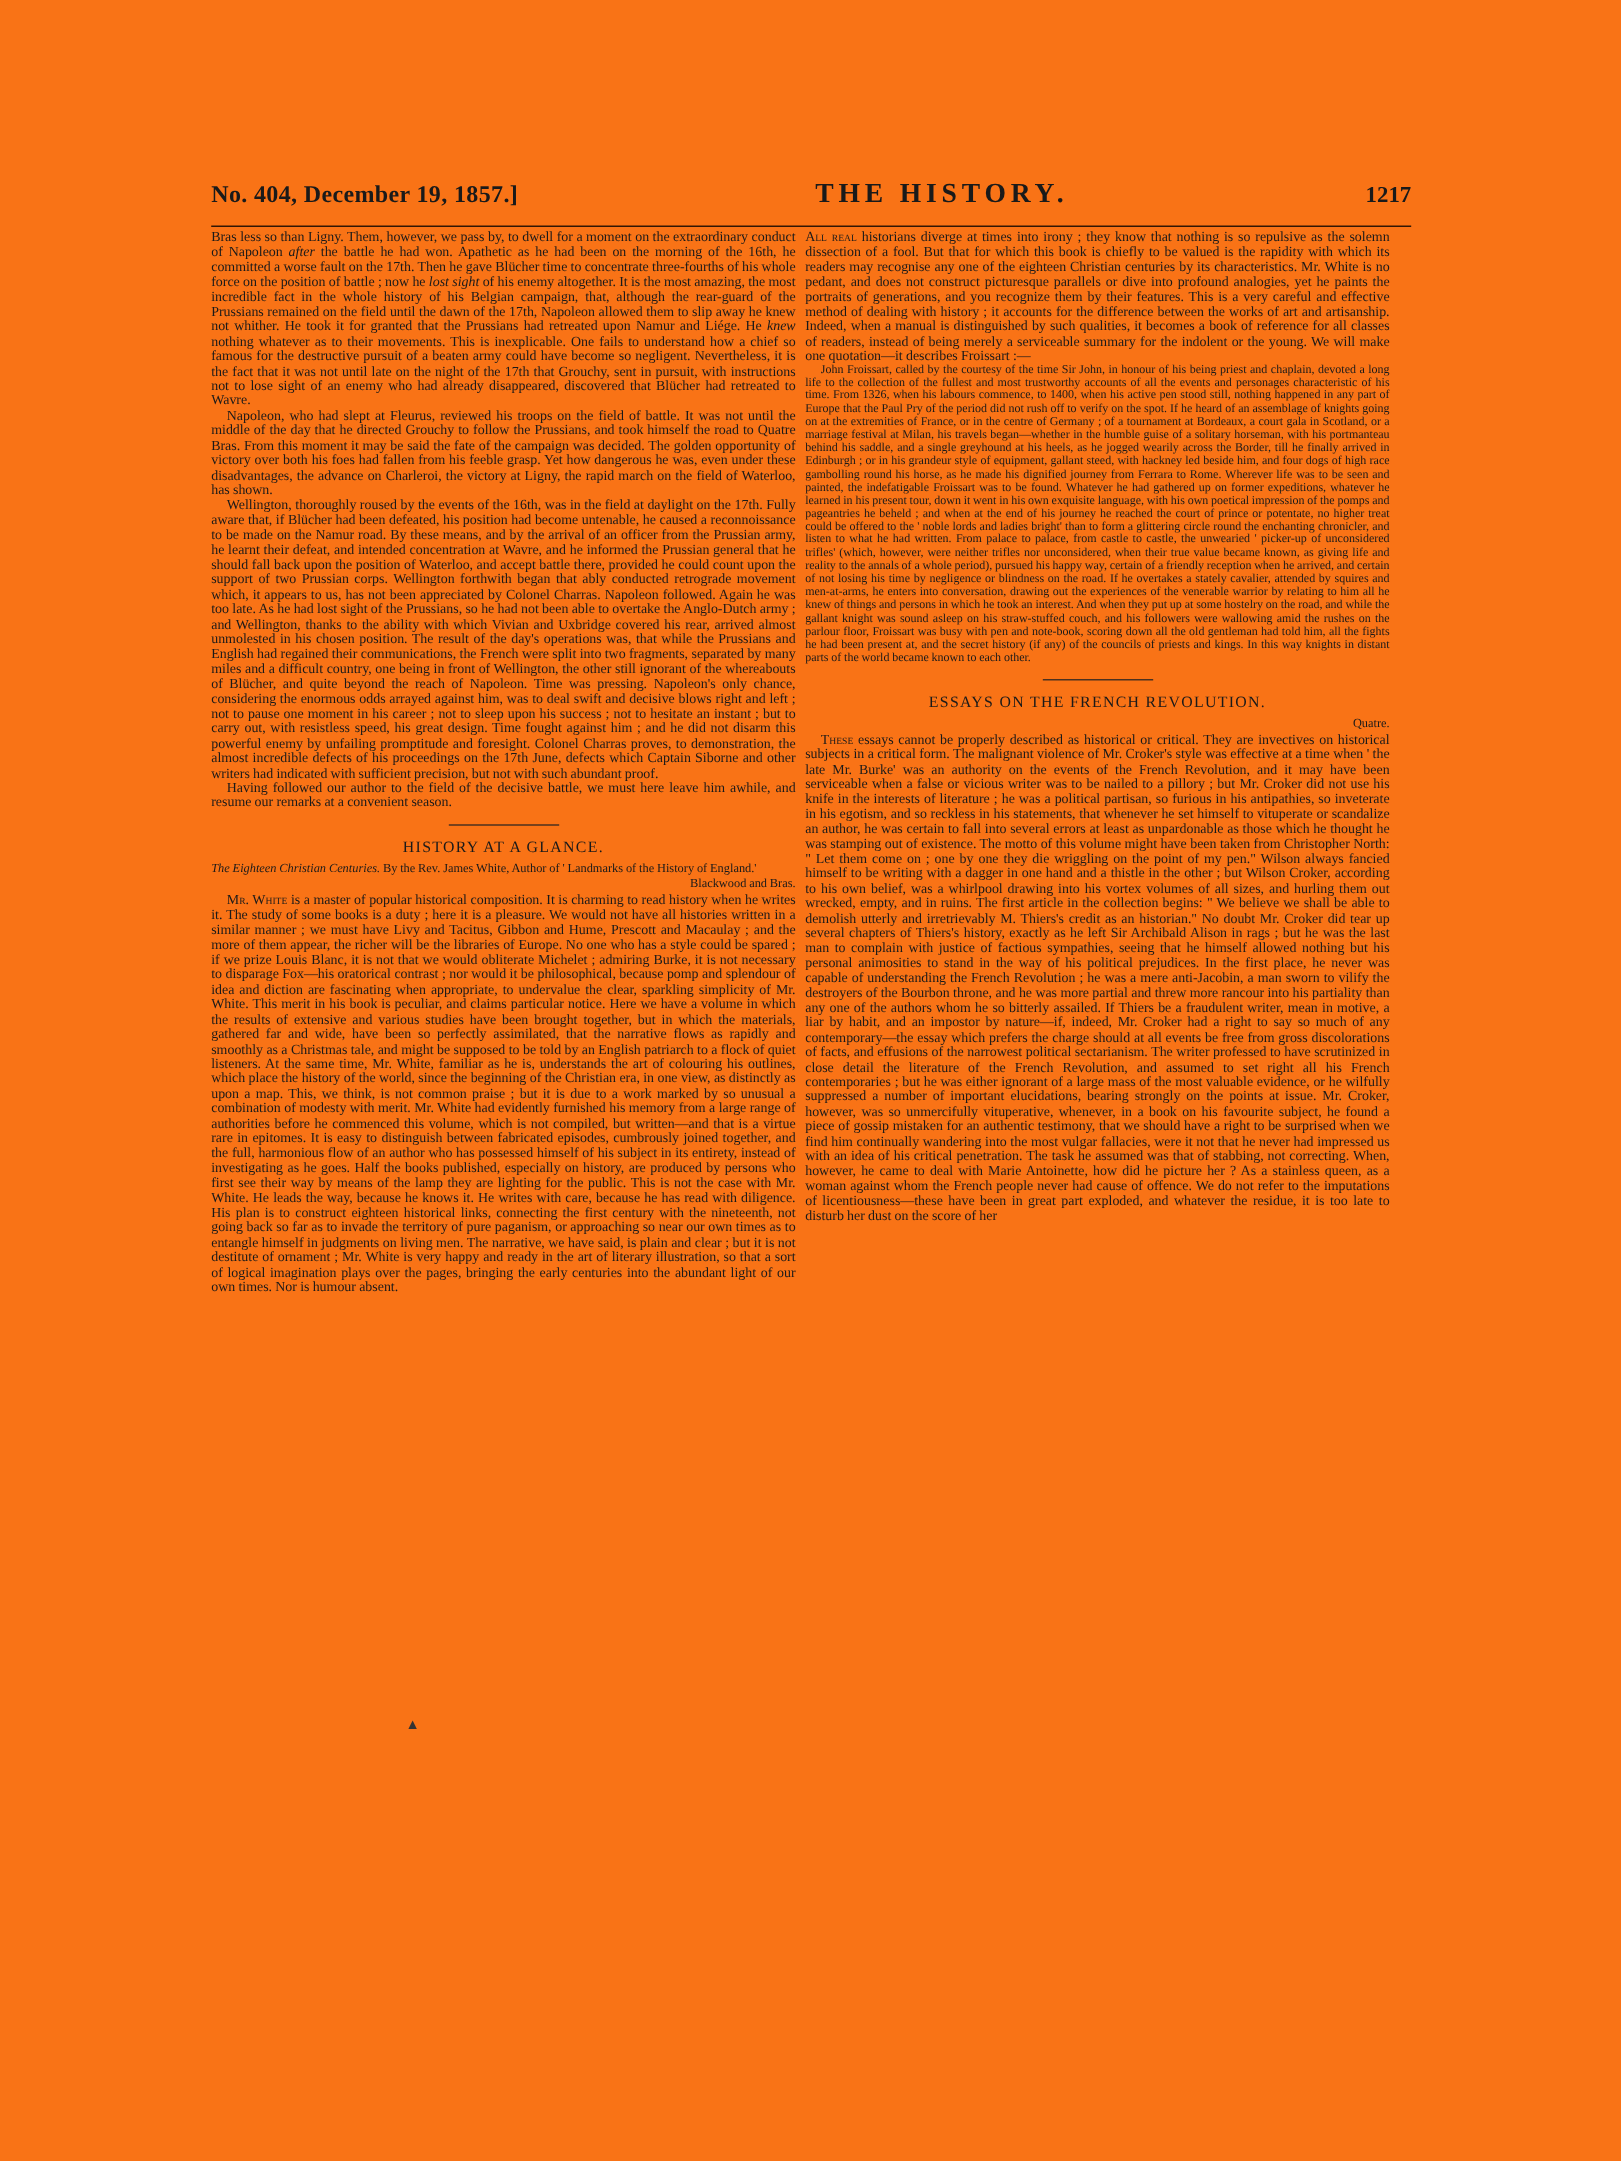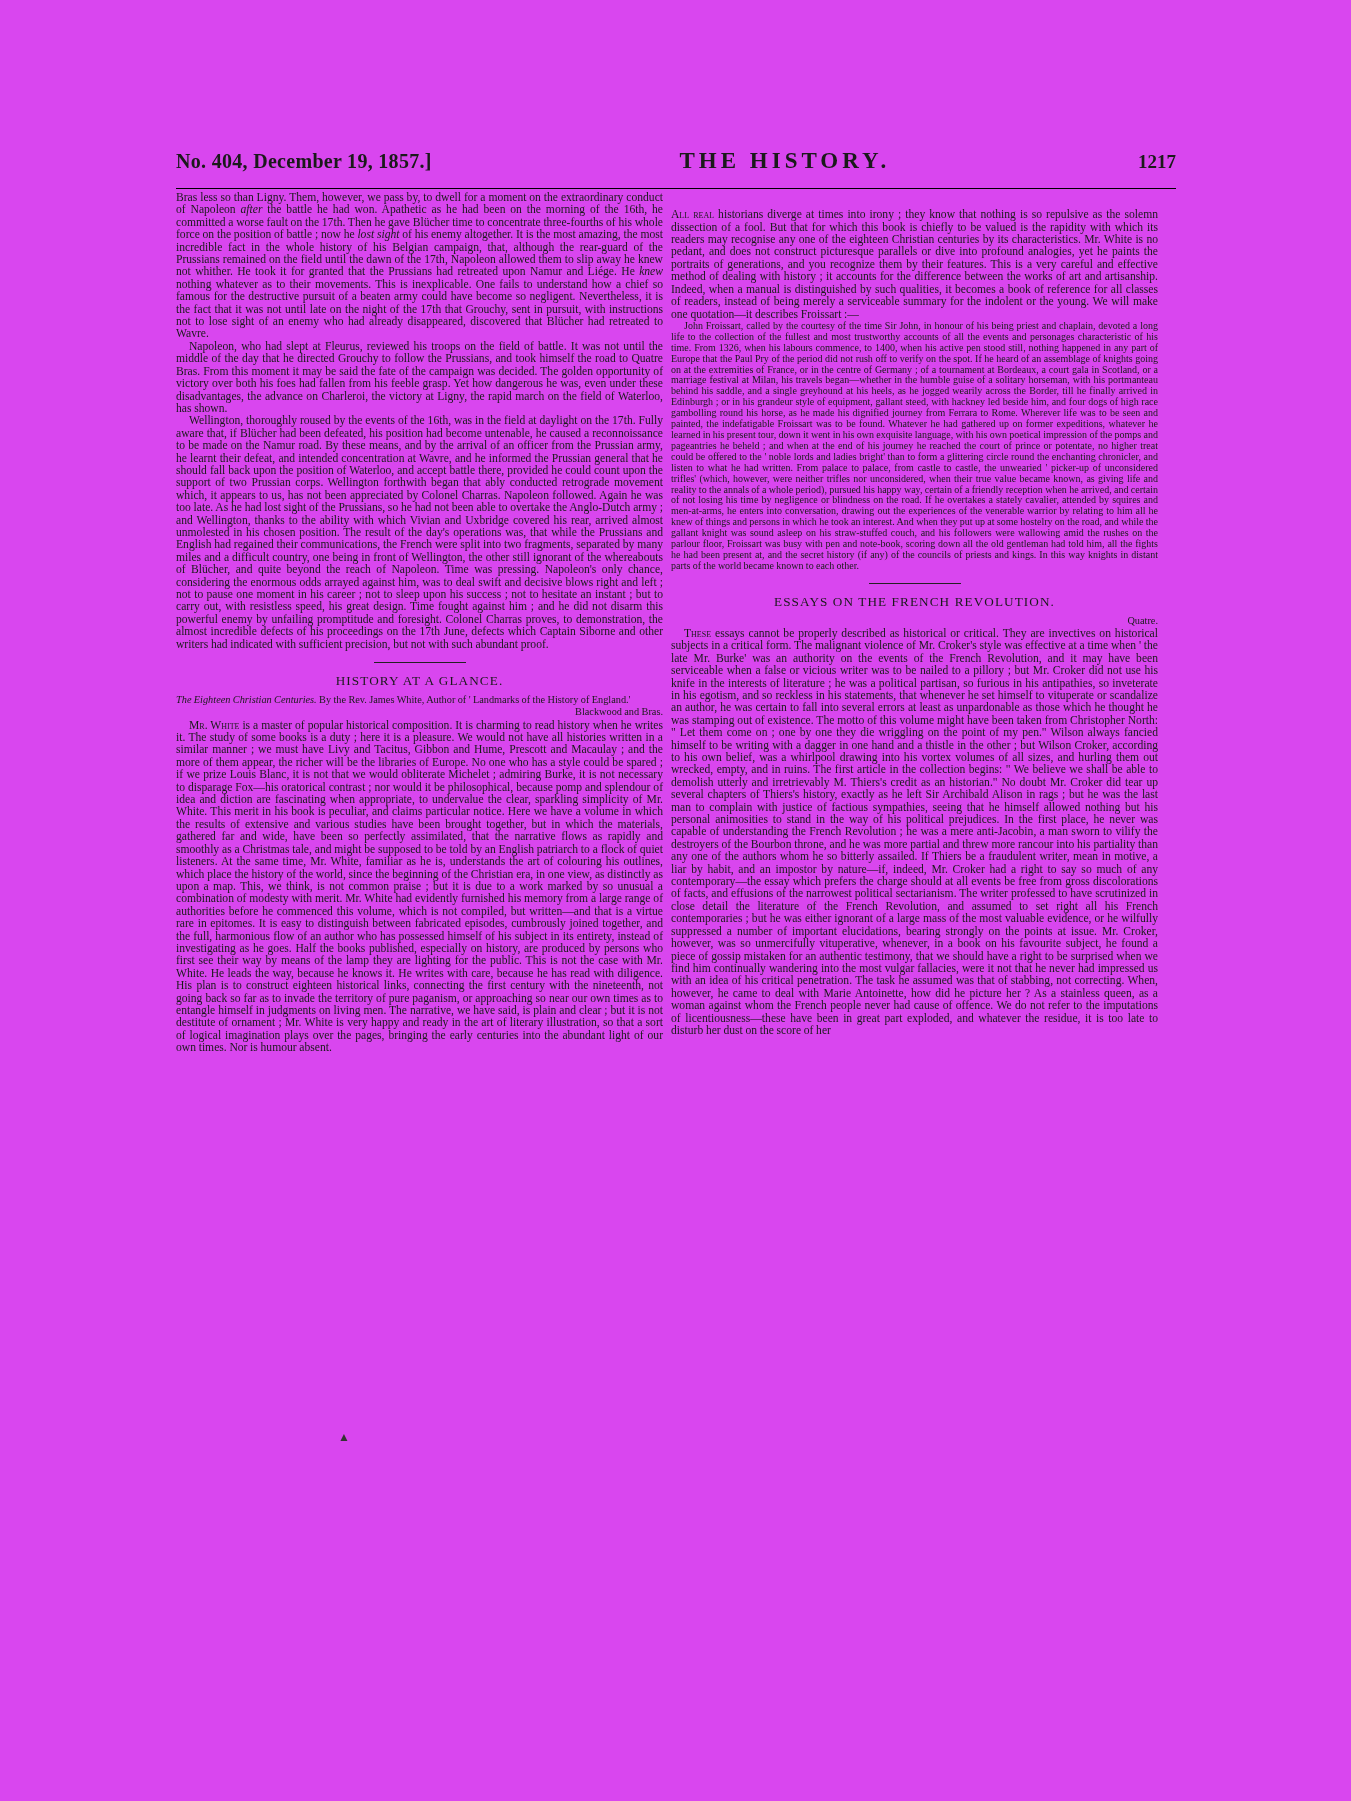--- a/index.html
+++ b/index.html
@@ -13,21 +13,21 @@
     font-family: "Liberation Serif", serif;
     color: #1a1a1a;
     position: relative;
     overflow: hidden;
   }
   .page {
     position: absolute;
     left: 0; top: 0;
     width: 1351px;
     height: 1801px;
-    background: #d946ef;
+    background: #f97316;
   }
   .masthead {
     position: absolute;
     left: 176px;
     top: 148px;
     width: 1000px;
     height: 34px;
     display: flex;
     align-items: baseline;
     justify-content: space-between;
@@ -51,21 +51,20 @@
     font-size: 19px;
     font-weight: bold;
   }
   .columns {
     position: absolute;
     left: 176px;
     top: 192px;
     width: 1000px;
     display: flex;
     gap: 8px;
-    align-items: center;
   }
   .col {
     width: 487px;
   }
   p {
     margin: 0;
     font-size: 11.6px;
     line-height: 12.4px;
     text-align: justify;
     text-indent: 13px;
@@ -131,20 +130,21 @@
     <div class="masthead-center">THE HISTORY.</div>
     <div class="masthead-right">1217</div>
   </div>
 
   <div class="columns">
 
     <div class="col">
       <p class="noindent">Bras less so than Ligny. Them, however, we pass by, to dwell for a moment on the extraordinary conduct of Napoleon <i>after</i> the battle he had won. Apathetic as he had been on the morning of the 16th, he committed a worse fault on the 17th. Then he gave Blücher time to concentrate three-fourths of his whole force on the position of battle ; now he <i>lost sight</i> of his enemy altogether. It is the most amazing, the most incredible fact in the whole history of his Belgian campaign, that, although the rear-guard of the Prussians remained on the field until the dawn of the 17th, Napoleon allowed them to slip away he knew not whither. He took it for granted that the Prussians had retreated upon Namur and Liége. He <i>knew</i> nothing whatever as to their movements. This is inexplicable. One fails to understand how a chief so famous for the destructive pursuit of a beaten army could have become so negligent. Nevertheless, it is the fact that it was not until late on the night of the 17th that Grouchy, sent in pursuit, with instructions not to lose sight of an enemy who had already disappeared, discovered that Blücher had retreated to Wavre.</p>
       <p>Napoleon, who had slept at Fleurus, reviewed his troops on the field of battle. It was not until the middle of the day that he directed Grouchy to follow the Prussians, and took himself the road to Quatre Bras. From this moment it may be said the fate of the campaign was decided. The golden opportunity of victory over both his foes had fallen from his feeble grasp. Yet how dangerous he was, even under these disadvantages, the advance on Charleroi, the victory at Ligny, the rapid march on the field of Waterloo, has shown.</p>
       <p>Wellington, thoroughly roused by the events of the 16th, was in the field at daylight on the 17th. Fully aware that, if Blücher had been defeated, his position had become untenable, he caused a reconnoissance to be made on the Namur road. By these means, and by the arrival of an officer from the Prussian army, he learnt their defeat, and intended concentration at Wavre, and he informed the Prussian general that he should fall back upon the position of Waterloo, and accept battle there, provided he could count upon the support of two Prussian corps. Wellington forthwith began that ably conducted retrograde movement which, it appears to us, has not been appreciated by Colonel Charras. Napoleon followed. Again he was too late. As he had lost sight of the Prussians, so he had not been able to overtake the Anglo-Dutch army ; and Wellington, thanks to the ability with which Vivian and Uxbridge covered his rear, arrived almost unmolested in his chosen position. The result of the day's operations was, that while the Prussians and English had regained their communications, the French were split into two fragments, separated by many miles and a difficult country, one being in front of Wellington, the other still ignorant of the whereabouts of Blücher, and quite beyond the reach of Napoleon. Time was pressing. Napoleon's only chance, considering the enormous odds arrayed against him, was to deal swift and decisive blows right and left ; not to pause one moment in his career ; not to sleep upon his success ; not to hesitate an instant ; but to carry out, with resistless speed, his great design. Time fought against him ; and he did not disarm this powerful enemy by unfailing promptitude and foresight. Colonel Charras proves, to demonstration, the almost incredible defects of his proceedings on the 17th June, defects which Captain Siborne and other writers had indicated with sufficient precision, but not with such abundant proof.</p>
+      <p>Having followed our author to the field of the decisive battle, we must here leave him awhile, and resume our remarks at a convenient season.</p>
 
       <div class="rule-short"></div>
 
       <div class="sec-head">HISTORY AT A GLANCE.</div>
       <p class="byline"><i>The Eighteen Christian Centuries.</i>  By the Rev. James White, Author of ' Landmarks of the History of England.'</p>
       <p class="credit-right">Blackwood and Bras.</p>
       <p><span class="smallcaps-lead">Mr. White</span> is a master of popular historical composition. It is charming to read history when he writes it. The study of some books is a duty ; here it is a pleasure. We would not have all histories written in a similar manner ; we must have Livy and Tacitus, Gibbon and Hume, Prescott and Macaulay ; and the more of them appear, the richer will be the libraries of Europe. No one who has a style could be spared ; if we prize Louis Blanc, it is not that we would obliterate Michelet ; admiring Burke, it is not necessary to disparage Fox—his oratorical contrast ; nor would it be philosophical, because pomp and splendour of idea and diction are fascinating when appropriate, to undervalue the clear, sparkling simplicity of Mr. White. This merit in his book is peculiar, and claims particular notice. Here we have a volume in which the results of extensive and various studies have been brought together, but in which the materials, gathered far and wide, have been so perfectly assimilated, that the narrative flows as rapidly and smoothly as a Christmas tale, and might be supposed to be told by an English patriarch to a flock of quiet listeners. At the same time, Mr. White, familiar as he is, understands the art of colouring his outlines, which place the history of the world, since the beginning of the Christian era, in one view, as distinctly as upon a map. This, we think, is not common praise ; but it is due to a work marked by so unusual a combination of modesty with merit. Mr. White had evidently furnished his memory from a large range of authorities before he commenced this volume, which is not compiled, but written—and that is a virtue rare in epitomes. It is easy to distinguish between fabricated episodes, cumbrously joined together, and the full, harmonious flow of an author who has possessed himself of his subject in its entirety, instead of investigating as he goes. Half the books published, especially on history, are produced by persons who first see their way by means of the lamp they are lighting for the public. This is not the case with Mr. White. He leads the way, because he knows it. He writes with care, because he has read with diligence. His plan is to construct eighteen historical links, connecting the first century with the nineteenth, not going back so far as to invade the territory of pure paganism, or approaching so near our own times as to entangle himself in judgments on living men. The narrative, we have said, is plain and clear ; but it is not destitute of ornament ; Mr. White is very happy and ready in the art of literary illustration, so that a sort of logical imagination plays over the pages, bringing the early centuries into the abundant light of our own times. Nor is humour absent.</p>
     </div>
 
     <div class="col">

